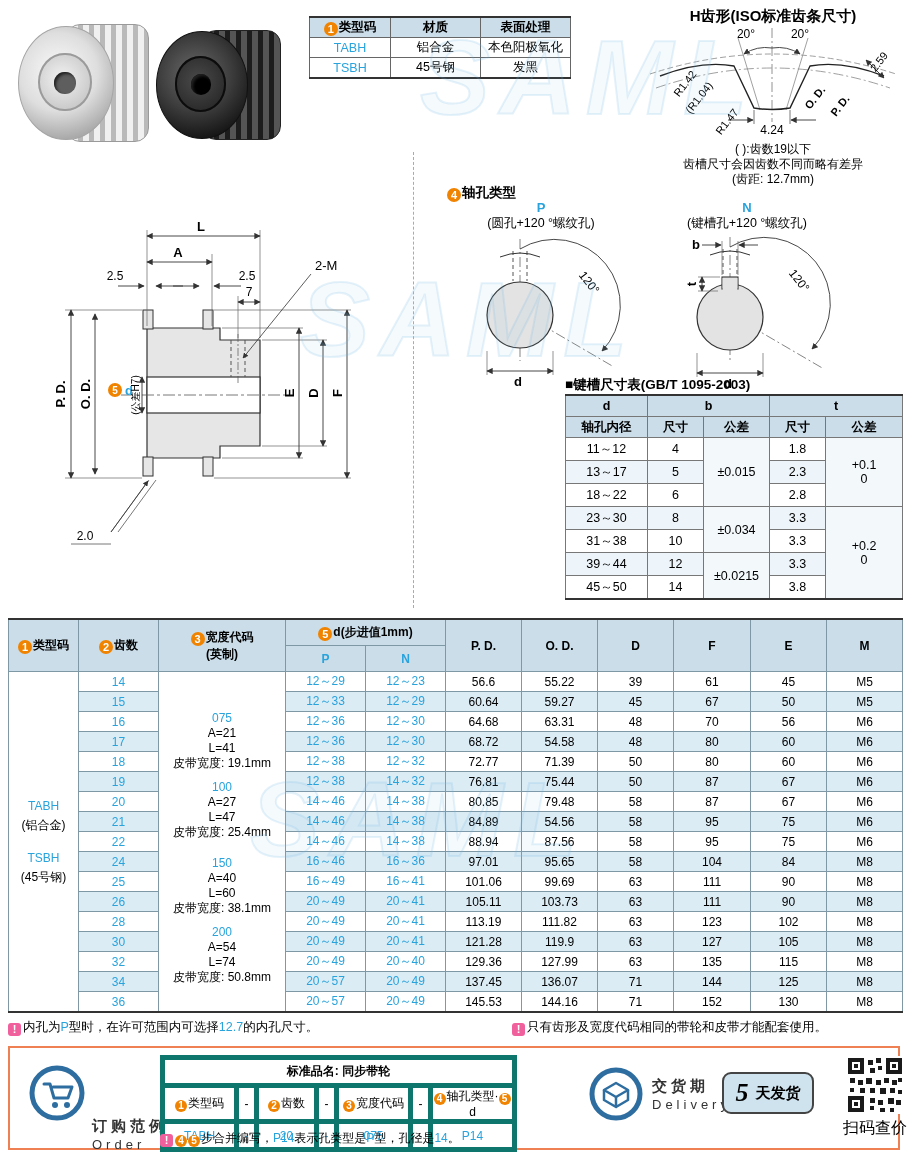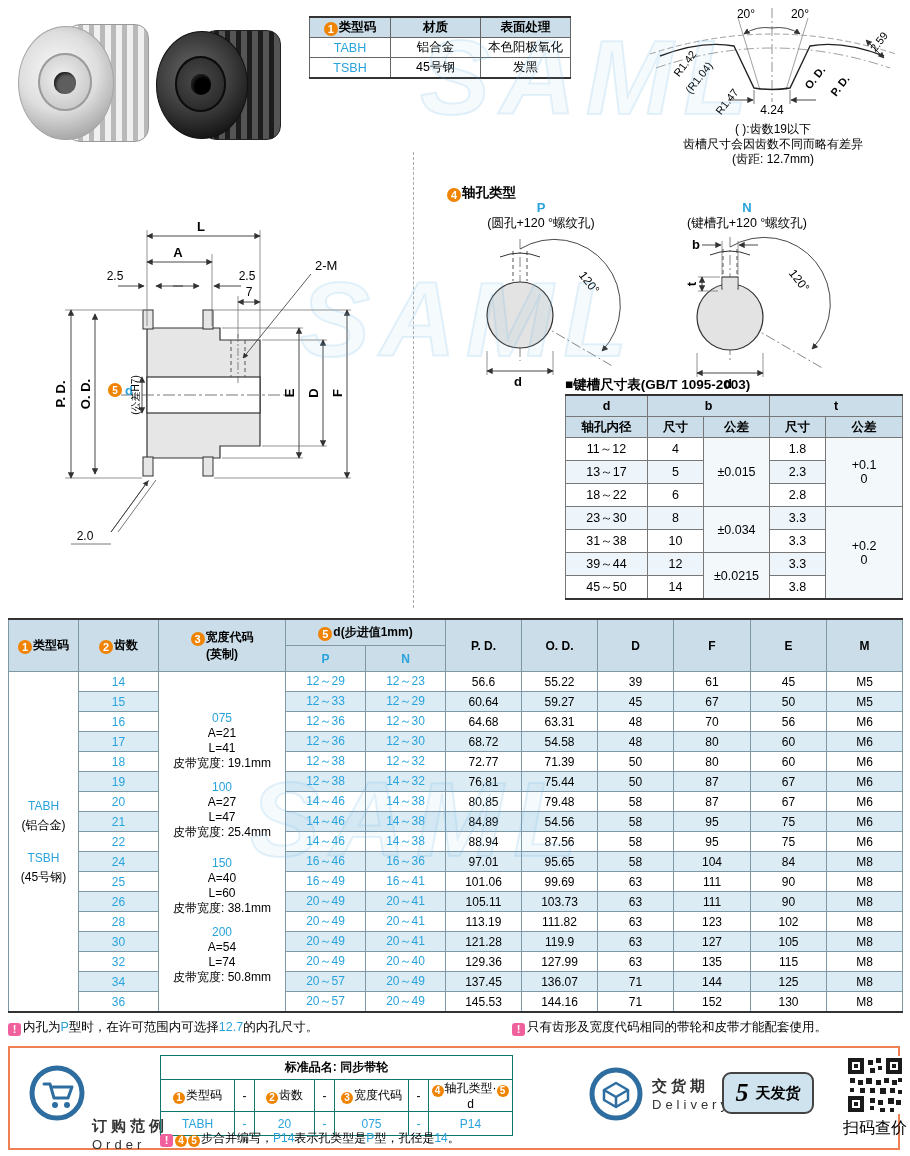--- a/index.html
+++ b/index.html
@@ -70,21 +70,21 @@
   .widthcell .blk{line-height:15px;font-size:12px;margin:9px 0;}
   .widthcell .code{color:#29a3dc;}
   
   .fnote{top:1019px;font-size:12.5px;z-index:2;}
   
   .obox{left:8px;top:1046px;width:888px;height:100px;border:2px solid #ef8054;background:#fff;z-index:2;}
   .cicon{position:absolute;}
   .ot-cn{font-size:15px;letter-spacing:4px;color:#333;font-weight:bold;line-height:20px;}
   .ot-en{font-size:13px;letter-spacing:4px;color:#333;line-height:17px;}
   .ordtab{left:150px;top:7px;width:352px;font-size:12px;border:1px solid #444;}
-  .ordtab th,.ordtab td{border:1px solid #0f766e;text-align:center;height:23px;padding:0;}
+  .ordtab th,.ordtab td{border:5px solid #0f766e;text-align:center;height:23px;padding:0;}
   .ordtab .vals td{color:#29a3dc;}
   .ord-note{left:150px;top:82px;font-size:12px;}
   .dbadge{left:712px;top:24px;width:88px;height:38px;background:#cfe3ee;border:2px solid #444;border-radius:9px;
       display:flex;align-items:center;justify-content:center;gap:7px;}
   .dbadge .five{font-size:26px;font-style:italic;font-weight:bold;font-family:"Liberation Serif",serif;}
   .dbadge .unit{font-size:15px;font-weight:bold;}
   .qr-label{left:833px;top:70px;width:64px;text-align:center;font-size:16px;}
   svg text{font-family:"Liberation Sans","DejaVu Sans",sans-serif;}
 </style>
 </head>
@@ -128,20 +128,21 @@
   </tr>
   <tr>
     <td class="blue">TSBH</td>
     <td>45号钢</td>
     <td>发黑</td>
   </tr>
 </tbody>
   </table>
 
 <div class="abs tooth">
+  <div class="t-title">H齿形(ISO标准齿条尺寸)</div>
   <svg width="262" height="112" viewBox="0 0 262 112">
     <defs>
       <marker id="ar" viewBox="0 0 10 10" refX="9" refY="5" markerWidth="7" markerHeight="7" orient="auto-start-reverse">
         <path d="M0,0L10,5L0,10z" fill="#333"></path>
       </marker>
     </defs>
     <line x1="130" y1="2" x2="130" y2="96" stroke="#777" stroke-width="0.8" stroke-dasharray="10 3 2 3"></line>
     <line x1="118" y1="84" x2="96" y2="12" stroke="#888" stroke-width="0.8"></line>
     <line x1="144" y1="84" x2="166" y2="12" stroke="#888" stroke-width="0.8"></line>
     <path d="M130,22 A40,40 0 0 0 102,28" fill="none" stroke="#333" stroke-width="0.9" marker-end="url(#ar)"></path>

